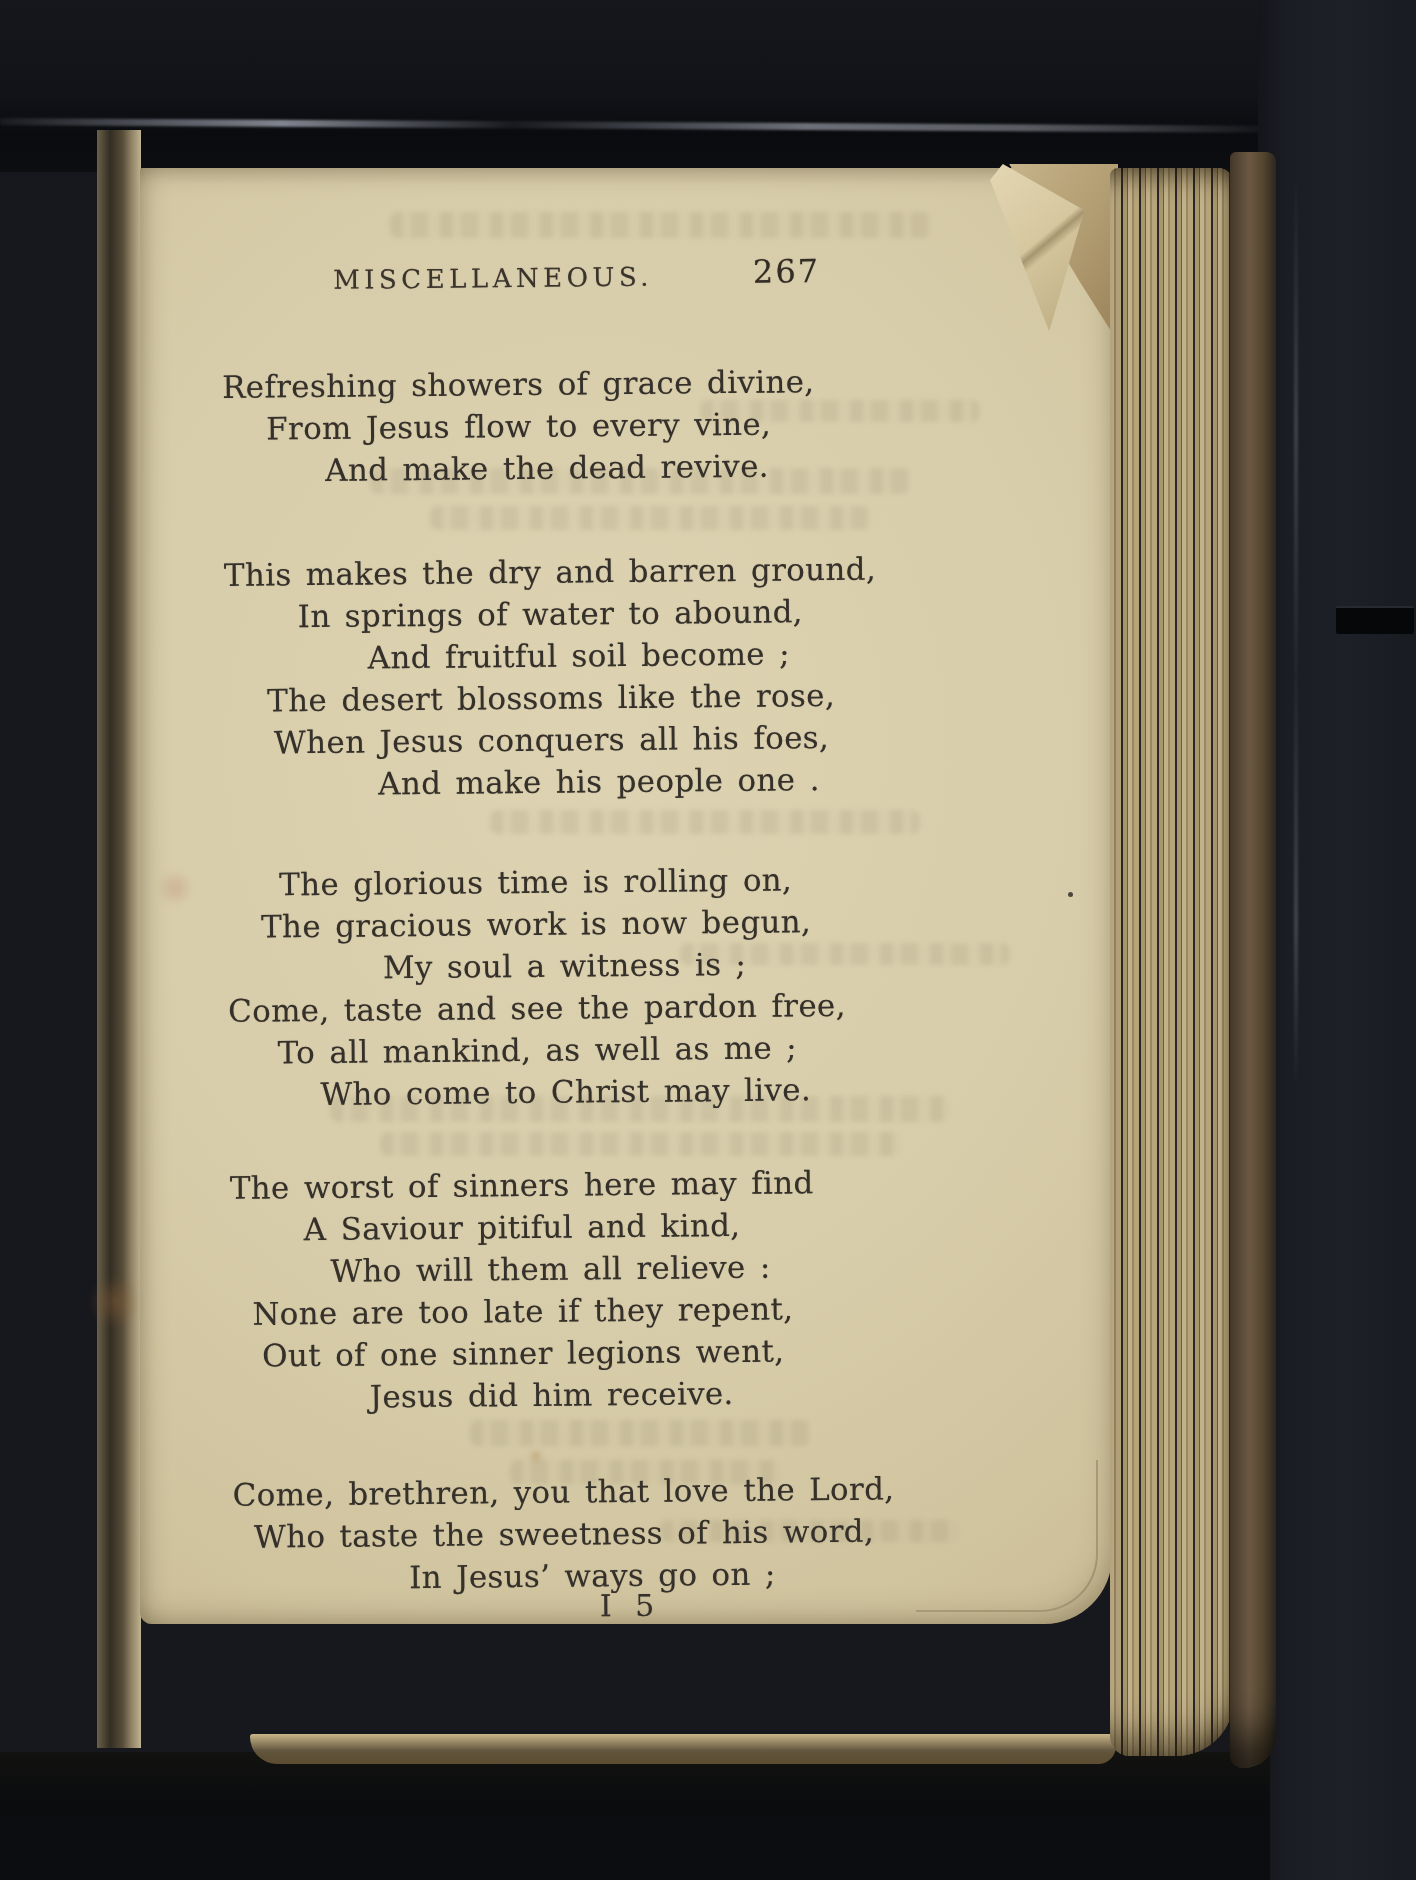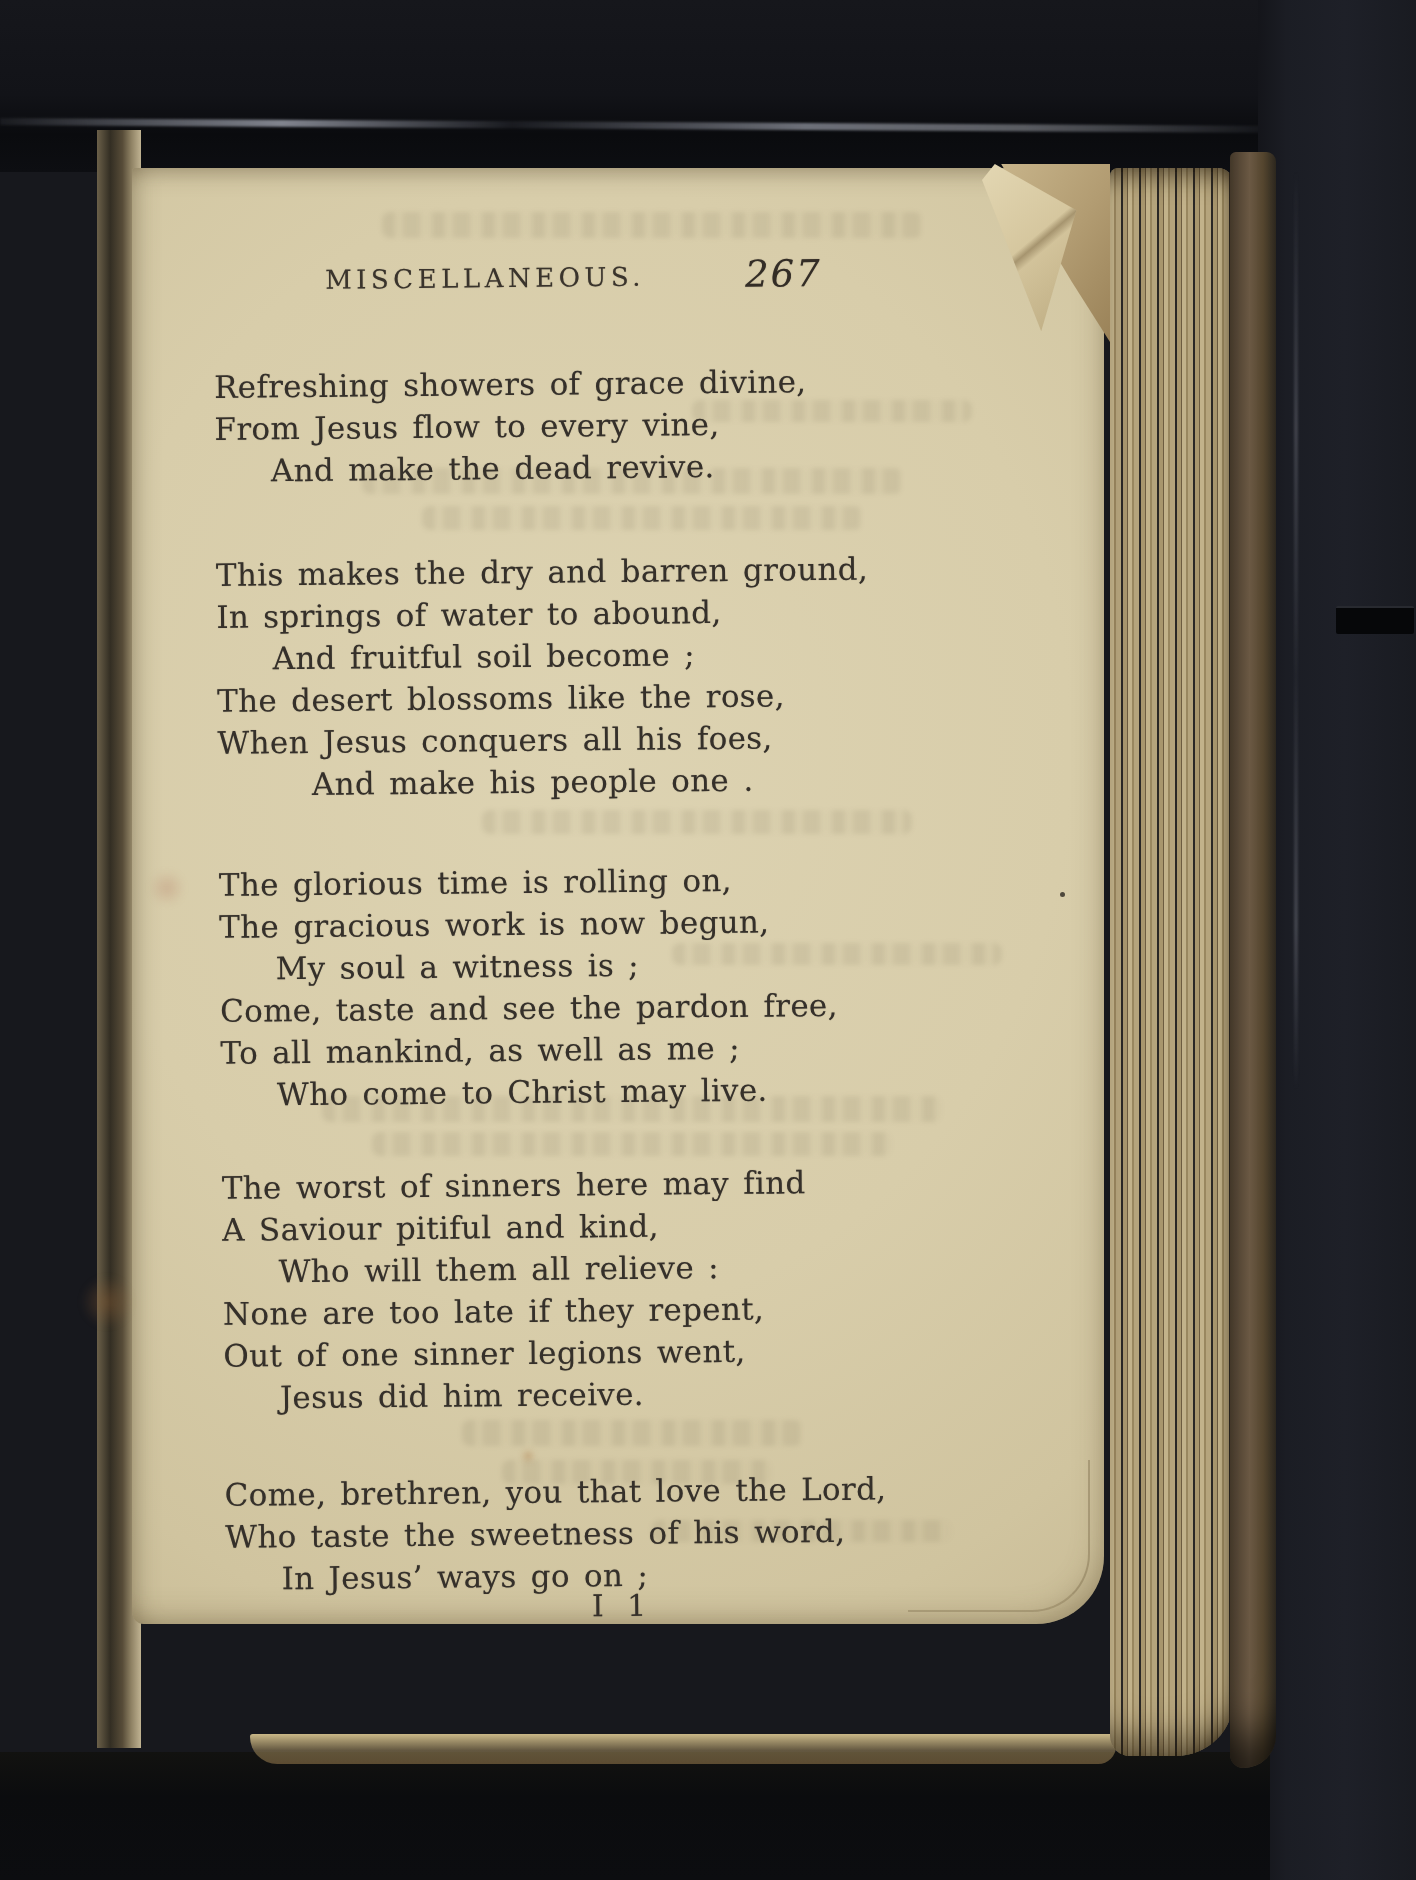--- a/index.html
+++ b/index.html
@@ -39,24 +39,24 @@
   .page-stack { position:absolute; left:1110px; top:168px; width:124px; height:1588px;
     border-radius:8px 16px 58px 20px;
     background:repeating-linear-gradient(90deg,#c2b28a 0 4px,#99875f 4px 6px,#b5a47c 6px 11px,#74634536 11px 13px,#a8966d 13px 17px,#6d5c40 17px 18px);
     box-shadow:inset 0 26px 22px -16px rgba(40,30,15,.55), inset 0 -40px 34px -22px rgba(40,30,15,.6), inset -10px 0 14px -6px rgba(35,25,12,.5); }
   .leather-edge { position:absolute; left:1230px; top:152px; width:46px; height:1616px;
     border-radius:6px 10px 34px 14px;
     background:linear-gradient(90deg,#463a2b 0%,#6b5944 42%,#55462f 72%,#2e2920 100%);
     box-shadow:inset 0 -60px 40px -30px rgba(0,0,0,.6); }
 
   
-  .page { position:absolute; left:132px; top:168px; width:972px; height:1456px;
+  .page { position:absolute; left:140px; top:168px; width:972px; height:1456px;
     border-radius:3px 8px 68px 12px;
     background:radial-gradient(120% 92% at 46% 40%, #ddd3b2 0%, #d8cdaa 42%, #d0c49f 68%, #c5b791 86%, #b4a57f 100%);
-    box-shadow:inset 16px 0 26px -14px rgba(85,70,45,.45), inset 0 18px 22px -14px rgba(85,70,45,.4), inset -14px -18px 30px -14px rgba(95,78,48,.38); }
+    box-shadow:inset 16px 0 26px -14px rgba(85,70,45,.45), inset 0 18px 22px -14px rgba(85,70,45,.4), inset -14px -18px 30px -14px rgba(95,78,48,.38);text-align:center; }
   .corner-ridge { position:absolute; right:14px; bottom:12px; width:180px; height:150px;
     border-right:2px solid rgba(110,92,60,.35); border-bottom:2px solid rgba(110,92,60,.3);
     border-radius:0 0 58px 0; filter:blur(.5px); }
   .page-bottom-sliver { position:absolute; left:250px; top:1734px; width:866px; height:30px;
     border-radius:4px 6px 26px 40px;
     background:linear-gradient(180deg,#c9b787 0%,#a9926185 55%,#5c4c32 100%); }
 
   
   .dogear { position:absolute; top:-4px; right:-6px; width:160px; height:178px; }
   .dogear-under { position:absolute; inset:0;
@@ -68,22 +68,22 @@
     filter:drop-shadow(-4px 5px 3px rgba(70,55,30,.45)); }
   .dogear-crease { position:absolute; inset:0;
     background:linear-gradient(140deg,transparent 46%,rgba(120,100,65,.5) 49%,transparent 53%);
     clip-path:polygon(28% 0, 79% 26%, 57% 94%, 20% 9%); }
 
   
   .text-block { position:absolute; inset:0; transform:rotate(-0.55deg); transform-origin:50% 0;
     color:#35302a; }
   .running-head { position:absolute; left:192px; top:94px; font-size:26px; letter-spacing:4.5px;
     color:#3a342c; text-shadow:0 0 1px rgba(58,52,44,.45); }
-  .folio { position:absolute; left:612px; top:86px; font-size:37px; letter-spacing:2px;
-    color:#332d26; text-shadow:0 0 1px rgba(51,45,38,.45);font-style:italic; }
+  .folio { position:absolute; left:612px; top:86px; font-size:32px; letter-spacing:2px;
+    color:#332d26; text-shadow:0 0 1px rgba(51,45,38,.45); }
   .poem { position:absolute; inset:0; }
   .stanza { position:absolute; left:80px; }
   .poem-line { font-size:31px; line-height:42px; white-space:nowrap; word-spacing:4px;
     letter-spacing:.3px; text-shadow:0 0 1px rgba(53,48,42,.4); }
   .indent-1 { margin-left:56px; }
   .indent-2 { margin-left:94px; }
   .signature-mark { position:absolute; left:446px; top:1420px; font-size:30px;
     letter-spacing:7px; text-shadow:0 0 1px rgba(53,48,42,.4); }
 
   
@@ -173,20 +173,20 @@
             <div class="poem-line indent-0">None are too late if they repent,</div>
             <div class="poem-line indent-0">Out of one sinner legions went,</div>
             <div class="poem-line indent-1">Jesus did him receive.</div>
           </div>
           <div class="stanza" style="top: 1302px;">
             <div class="poem-line indent-0">Come, brethren, you that love the Lord,</div>
             <div class="poem-line indent-0">Who taste the sweetness of his word,</div>
             <div class="poem-line indent-1">In Jesus’ ways go on ;</div>
           </div>
         </div>
-      <div class="signature-mark">I 1</div>
+      <div class="signature-mark">I 5</div>
     </div>
   </div>
 
   <div class="page-stack"></div>
   <div class="leather-edge"></div>
 
 </div>
 
 </body></html>

